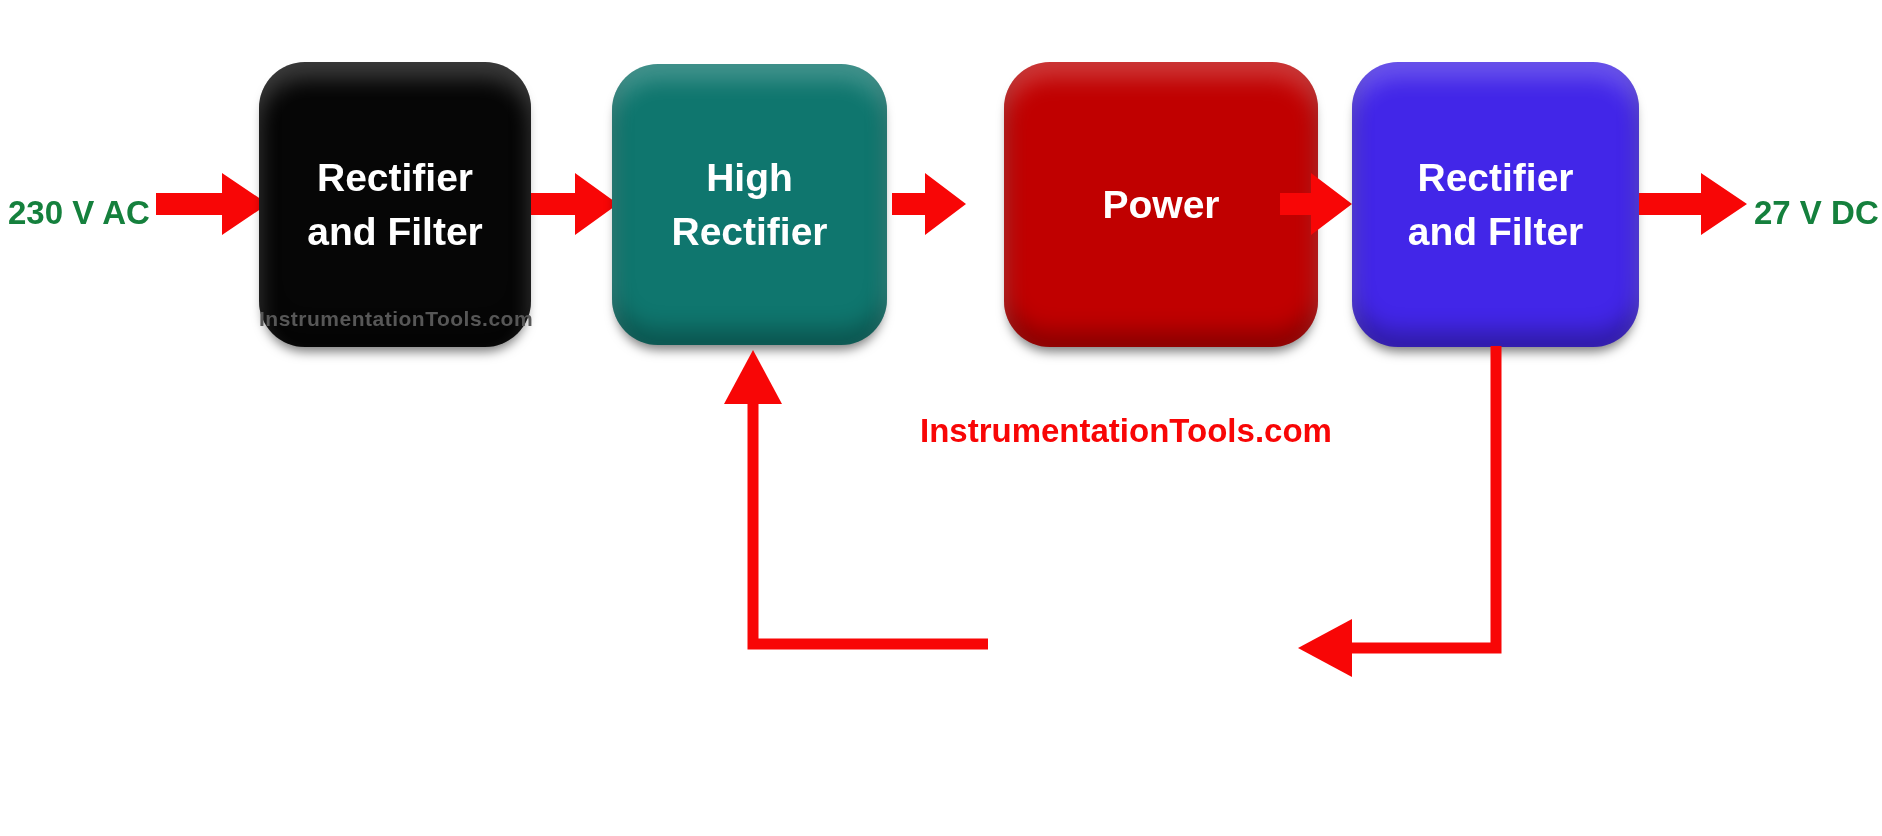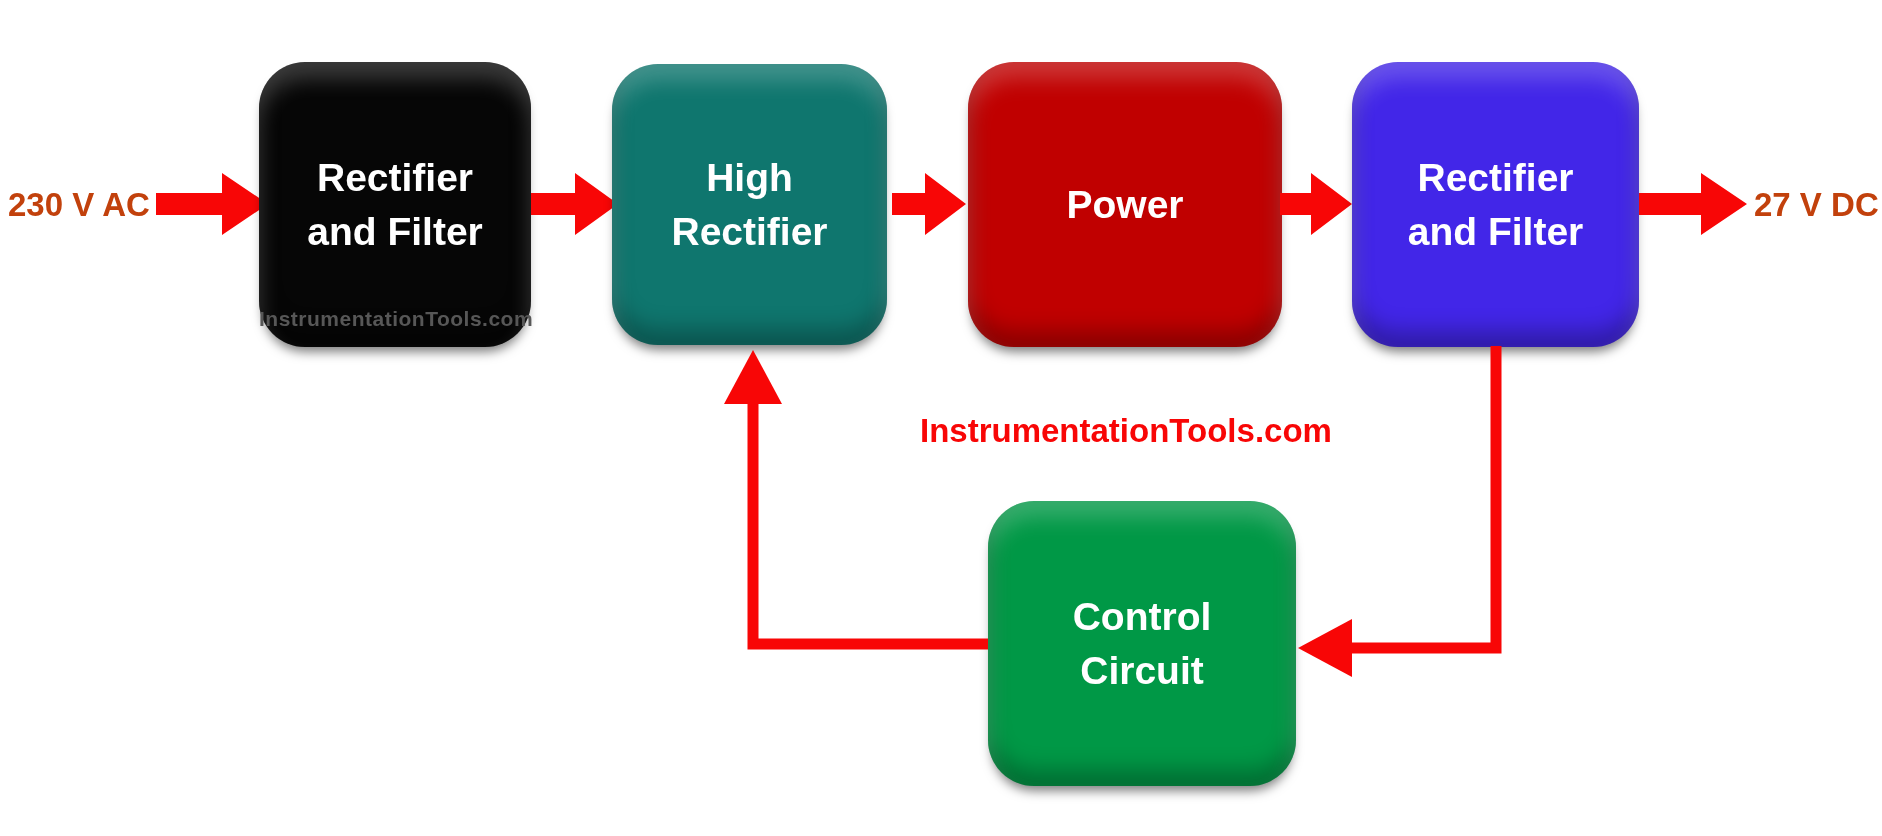--- a/index.html
+++ b/index.html
@@ -35,24 +35,25 @@
     white-space: nowrap;
   }
   .c-black  { background: #060606; }
   .c-purple { background: #0f766e; }
   .c-red    { background: #C00000; }
   .c-blue   { background: #4226E8; }
   .c-green  { background: #009846; }
 
   .io-label {
     position: absolute;
-    color: #c2410c;
+    color: #15803d;
     font-weight: bold;
     font-size: 33px;
     white-space: nowrap;
+    margin-top: 8px;
   }
   .site-watermark {
     position: absolute;
     left: 920px;
     top: 412px;
     width: 400px;
     text-align: center;
     color: #F80606;
     font-weight: bold;
     font-size: 33px;
@@ -107,45 +108,41 @@
 
   <div class="block c-purple" style="left:612px; top:64px; width:275px; height:281px;">
     <div class="line">High</div>
     <div class="line">Rectifier</div>
   </div>
 
   <svg class="flow-arrow" style="left:892px;" width="74" height="64" viewBox="0 0 74 64">
     <polygon points="0,21 33,21 33,1 74,32 33,63 33,43 0,43" fill="#F80606"></polygon>
   </svg>
 
-  <div class="block c-red" style="left:968px; top:62px; width:314px; height:285px;">
+  <div class="block c-red" style="left:1004px; top:62px; width:314px; height:285px;">
     <div class="line">Power</div>
   </div>
 
   <svg class="flow-arrow" style="left:1280px;" width="72" height="64" viewBox="0 0 72 64">
     <polygon points="0,21 31,21 31,1 72,32 31,63 31,43 0,43" fill="#F80606"></polygon>
   </svg>
 
   <div class="block c-blue" style="left:1352px; top:62px; width:287px; height:285px;">
     <div class="line">Rectifier</div>
     <div class="line">and Filter</div>
   </div>
 
   <svg class="flow-arrow" style="left:1639px;" width="108" height="64" viewBox="0 0 108 64">
     <polygon points="0,21 62,21 62,1 108,32 62,63 62,43 0,43" fill="#F80606"></polygon>
   </svg>
 
   <div class="io-label" style="left:1754px; top:186px;">27 V DC</div>
 
   <div class="site-watermark">InstrumentationTools.com</div>
 
-  <div class="block c-green" style="left:988px; top:501px; width:308px; height:285px;">
-    <div class="line">Control</div>
-    <div class="line">Circuit</div>
-  </div>
 
   <svg class="overlay" viewBox="0 0 1882 836">
 
     <path d="M 1496 346 L 1496 648 L 1350 648" stroke="#F80606" stroke-width="11" fill="none"></path>
     <polygon points="1298,648 1352,619 1352,677" fill="#F80606"></polygon>
 
     <path d="M 988 644 L 753 644 L 753 400" stroke="#F80606" stroke-width="11" fill="none"></path>
     <polygon points="753,350 724,404 782,404" fill="#F80606"></polygon>
   </svg>
 

